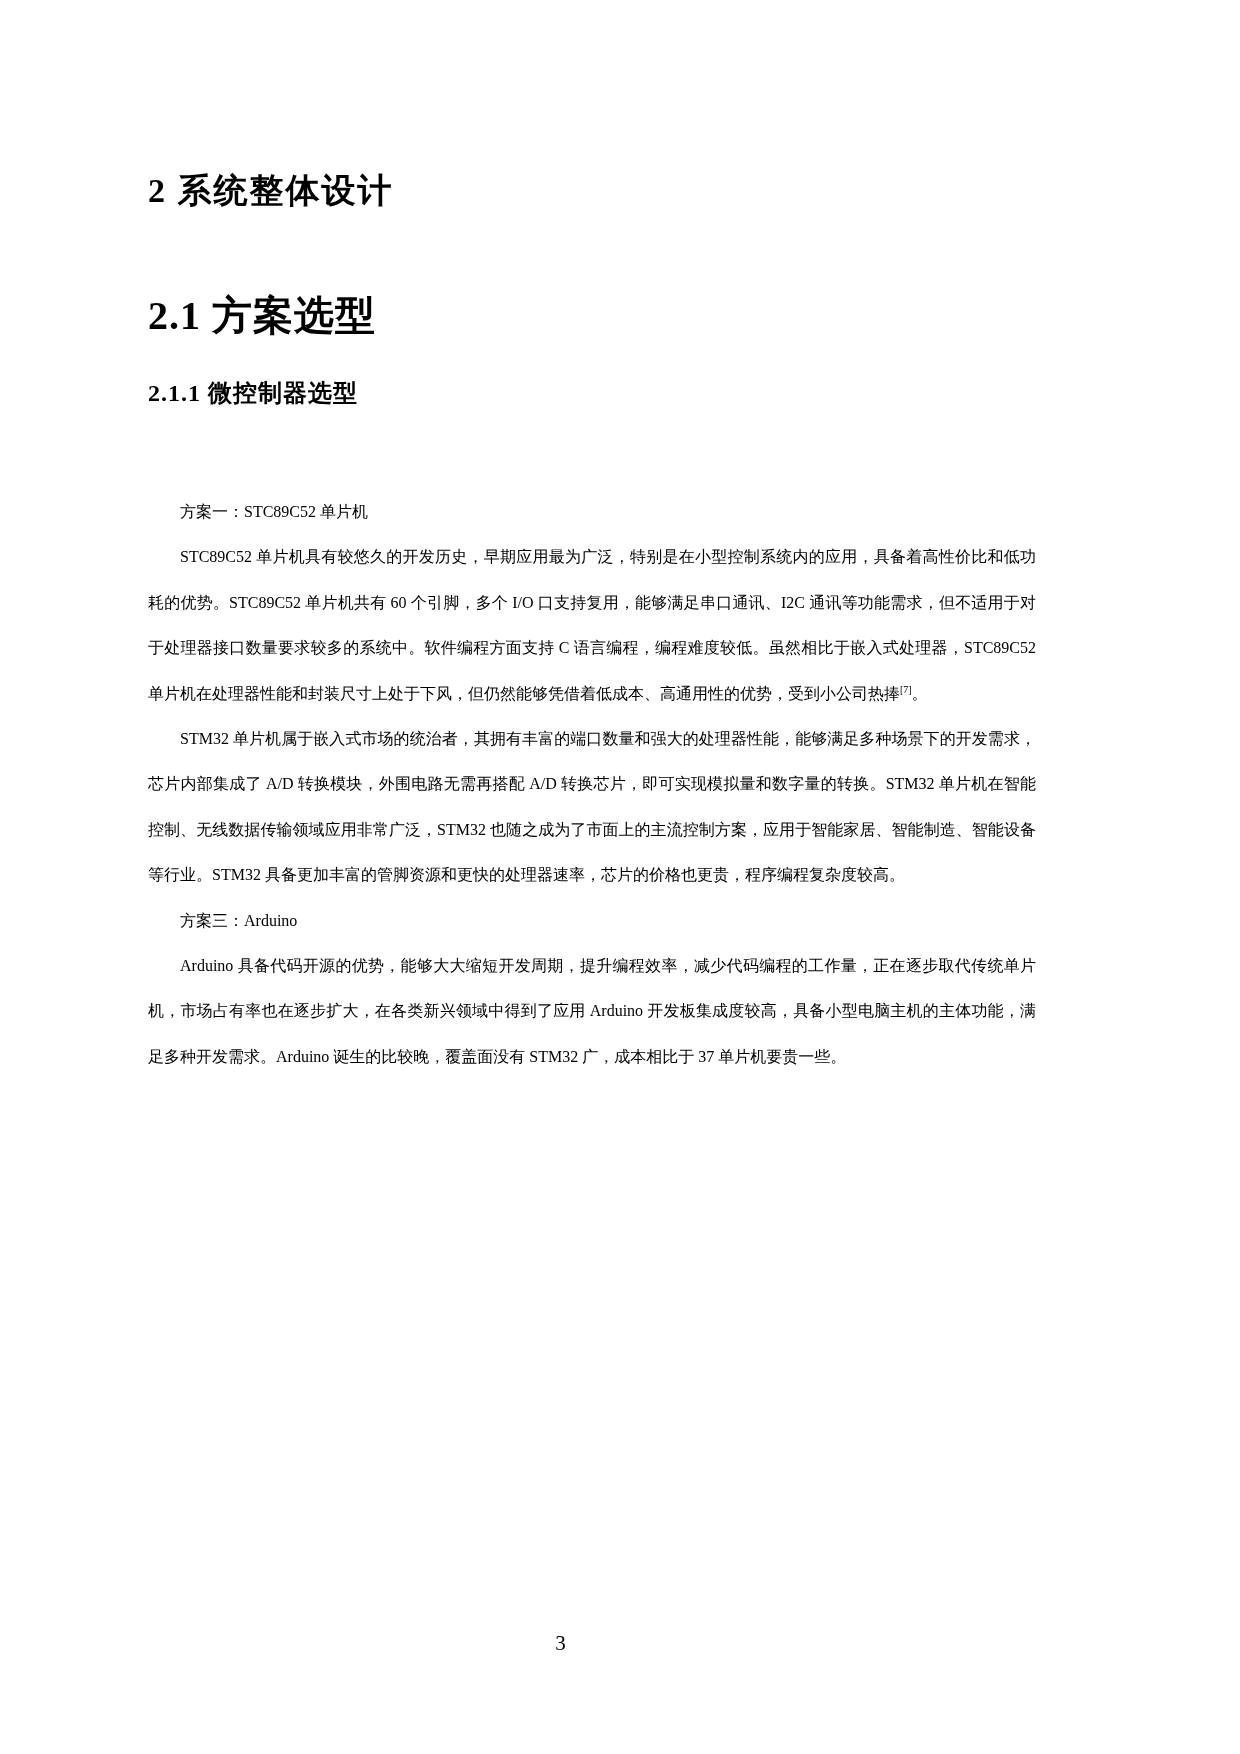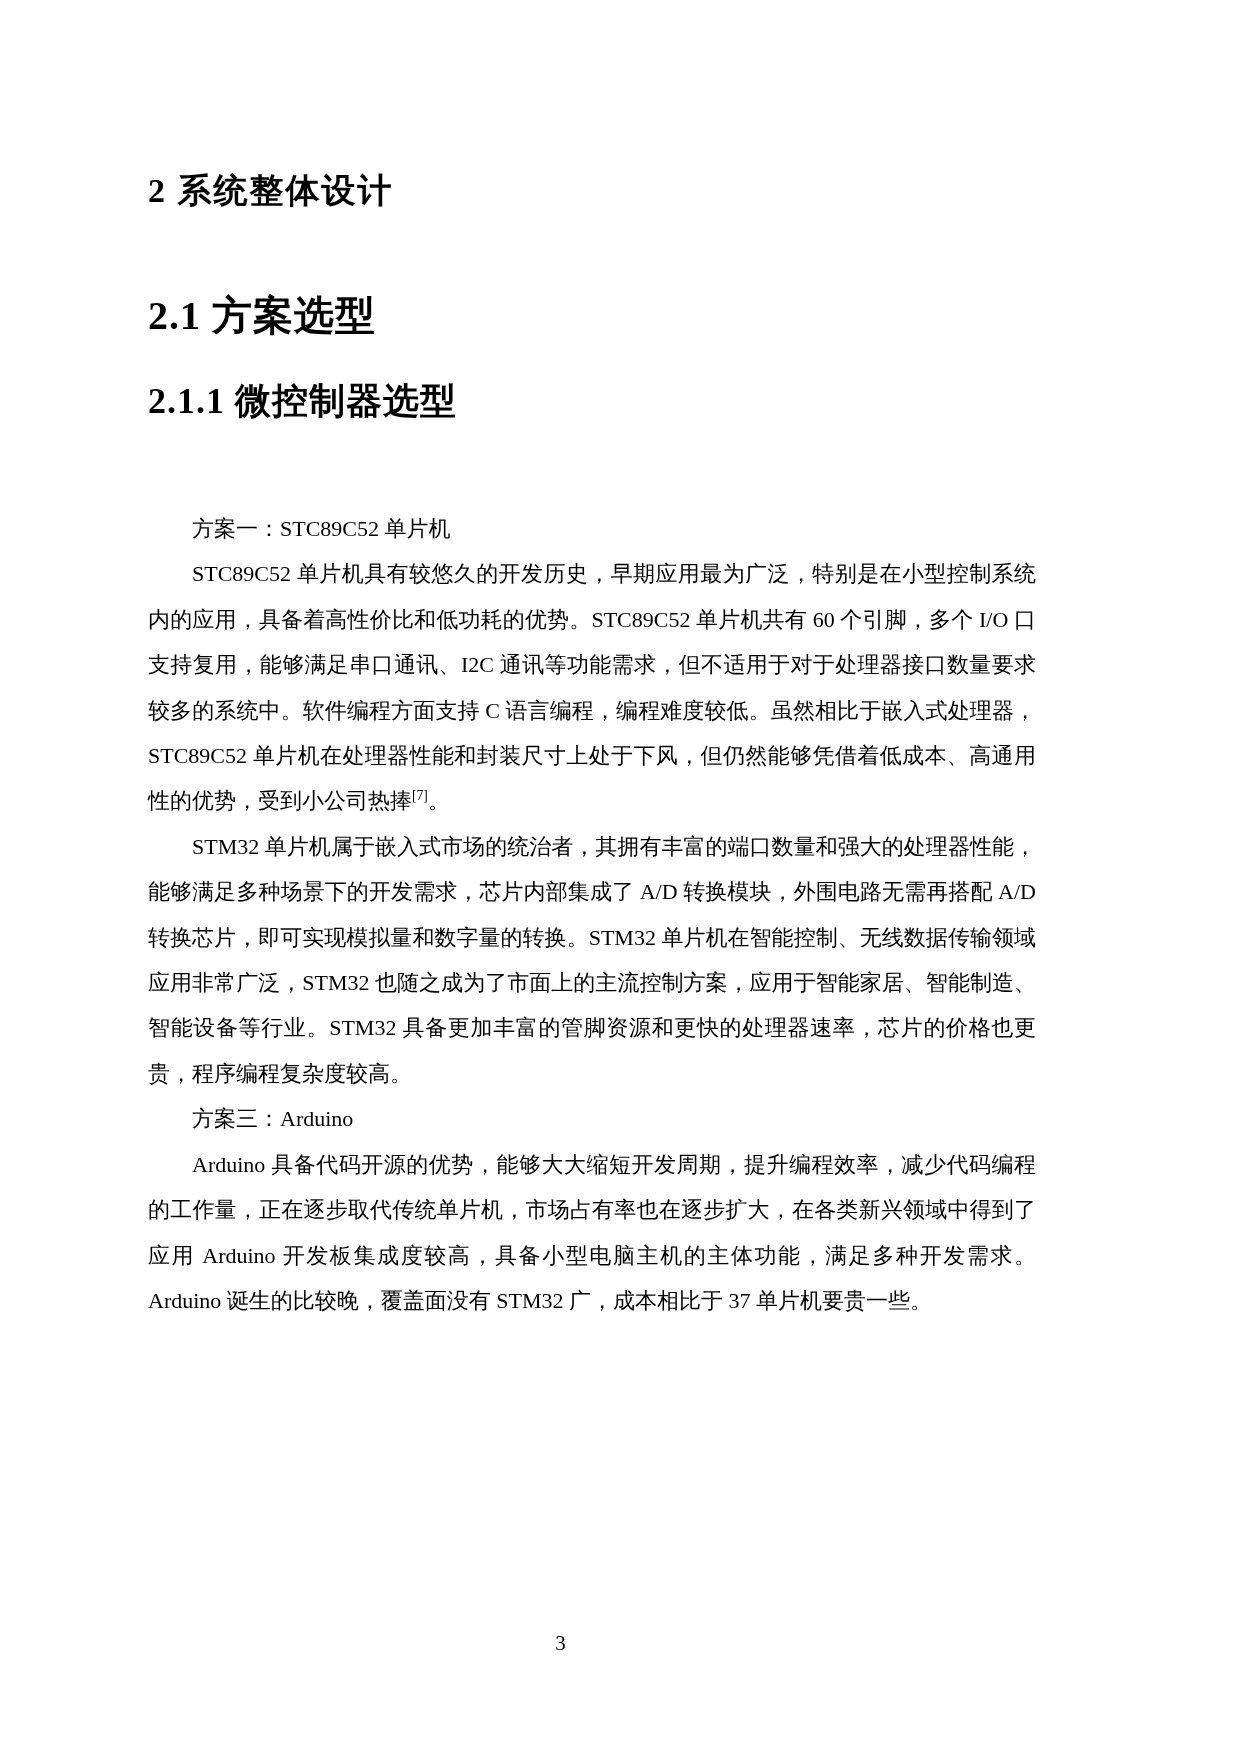--- a/index.html
+++ b/index.html
@@ -24,28 +24,28 @@
     margin: 0;
     letter-spacing: 2px;
   }
   .h2 {
     font-size: 40px;
     font-weight: bold;
     margin: 74px 0 0 0;
     letter-spacing: 1px;
   }
   .h3 {
-    font-size: 36px;
+    font-size: 24px;
     font-weight: bold;
     margin: 34px 0 0 0;
     letter-spacing: 1px;
   }
   .body-text {
     margin-top: 80px;
-    font-size: 22px;
+    font-size: 16px;
     line-height: 45.4px;
     text-align: justify;
     text-justify: inter-character;
   }
   .body-text p {
     margin: 0;
     text-indent: 2em;
   }
   sup.cite {
     font-size: 0.62em;

